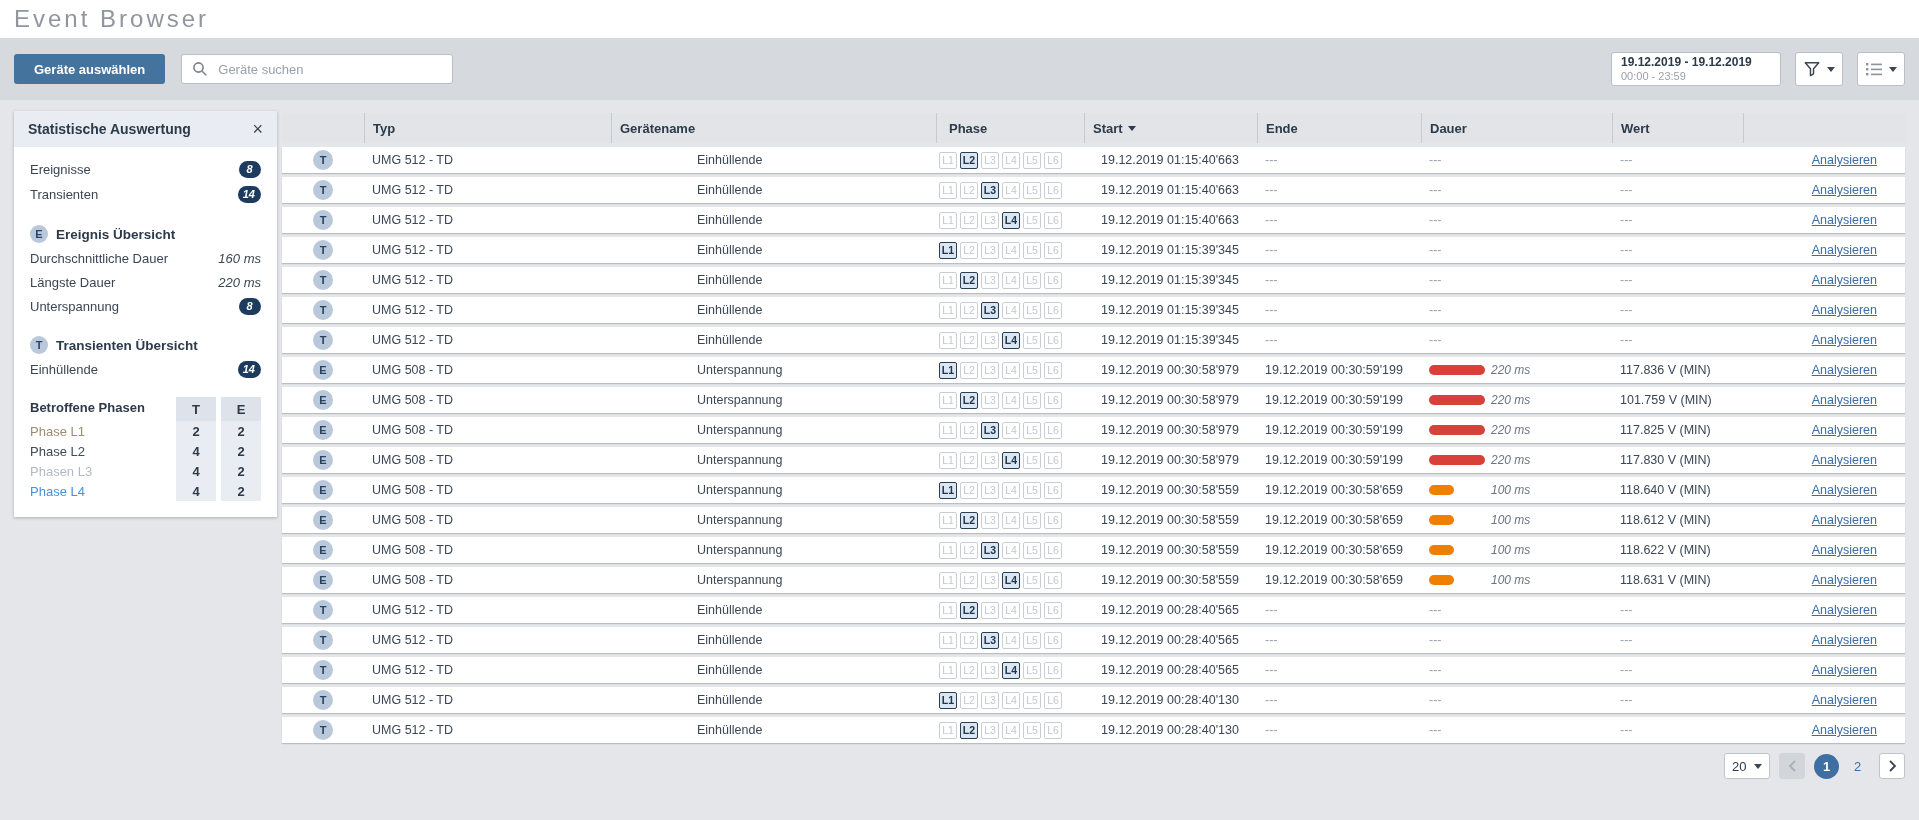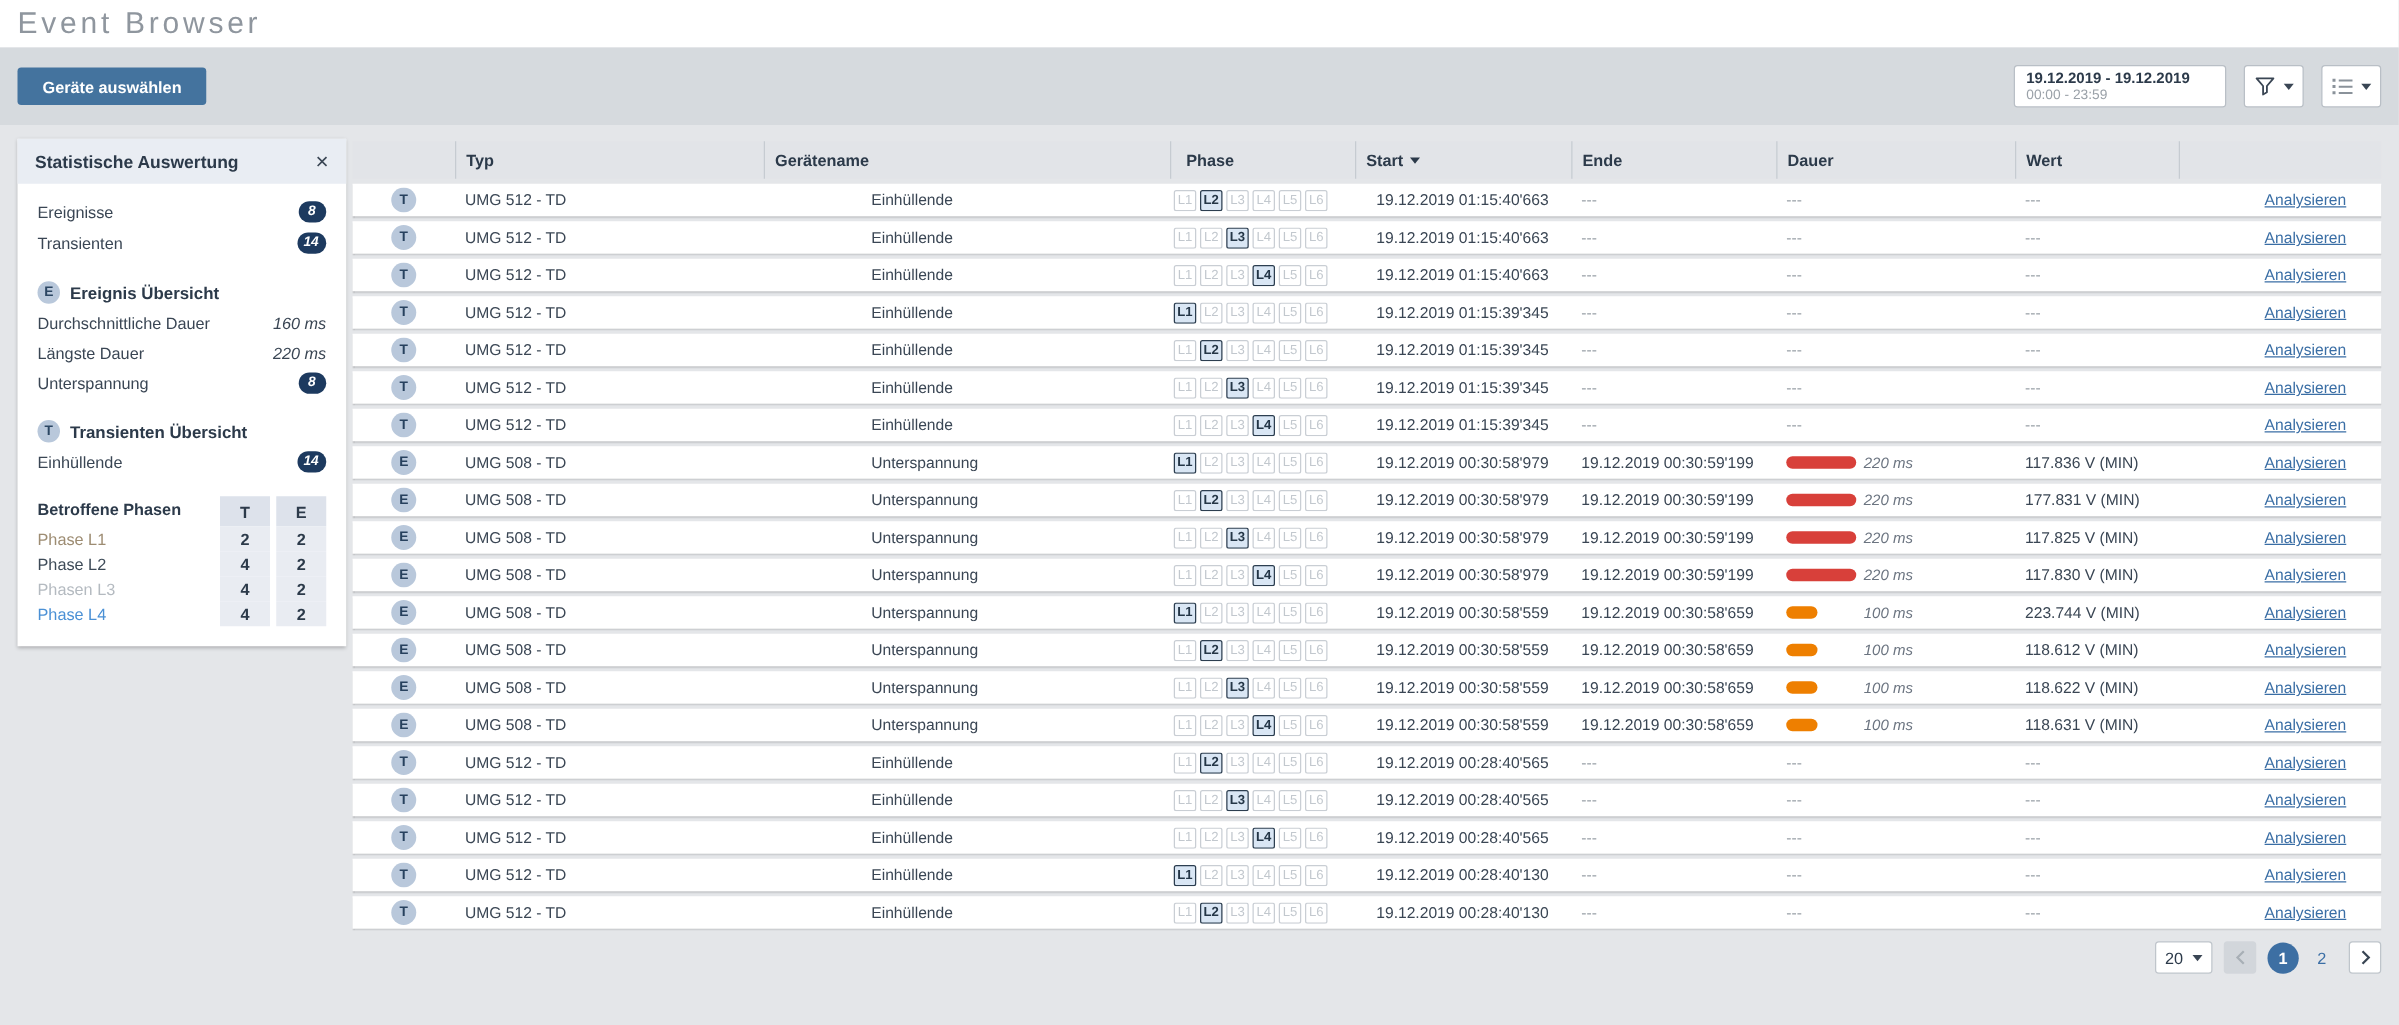--- a/index.html
+++ b/index.html
@@ -114,20 +114,29 @@
 </style>
 </head>
 <body>
 
 <div class="topbar">
   <span class="page-title">Event Browser</span>
 </div>
 
 <div class="toolbar">
   <button class="btn-primary">Geräte auswählen</button>
+  <div class="search-box">
+    <span style="display:flex">
+      <svg width="16" height="16" viewBox="0 0 16 16">
+          <circle cx="6.5" cy="6.5" r="4.6" fill="none" stroke="#7a828a" stroke-width="1.6"></circle>
+          <line x1="10.2" y1="10.2" x2="14.2" y2="14.2" stroke="#7a828a" stroke-width="1.6"></line>
+        </svg>
+    </span>
+    <input type="text" placeholder="Geräte suchen" style="">
+  </div>
   <div class="toolbar-right">
     <div class="date-box">
       <div class="date-main">19.12.2019 - 19.12.2019</div>
       <div class="date-sub">00:00 - 23:59</div>
     </div>
     <div class="icon-btn">
       <span style="display:flex">
         <svg width="18" height="18" viewBox="0 0 20 20">
             <path d="M2.5 3h15l-5.8 6.8v5.6l-3.4 1.9V9.8z" fill="none" stroke="#3a4654" stroke-width="1.6" stroke-linejoin="round"></path>
           </svg>
@@ -473,21 +482,21 @@
             <span class="pbox">L6</span>
           </div>
     <div class="td start-c c4">19.12.2019 00:30:58'979</div>
     <div class="td c5">19.12.2019 00:30:59'199</div>
     <div class="td c6">
             <span class="bar-track">
               <span class="bar" style="width: 56px; background: rgb(216, 64, 58);"></span>
             </span>
             <span class="durtext">220 ms</span>
           </div>
-    <div class="td c7">177.831 V (MIN)</div>
+    <div class="td c7">101.759 V (MIN)</div>
     <div class="td action-c c8">
             <a class="analyze" href="#">Analysieren</a>
           </div>
   </div>
         <div class="trow">
     <div class="td icon-c c0">
             <span class="row-badge">E</span>
           </div>
     <div class="td c1">UMG 508 - TD</div>
     <div class="td c2">Unterspannung</div>
@@ -554,21 +563,21 @@
             <span class="pbox">L6</span>
           </div>
     <div class="td start-c c4">19.12.2019 00:30:58'559</div>
     <div class="td c5">19.12.2019 00:30:58'659</div>
     <div class="td c6">
             <span class="bar-track">
               <span class="bar" style="width: 25px; background: rgb(238, 127, 0);"></span>
             </span>
             <span class="durtext">100 ms</span>
           </div>
-    <div class="td c7">223.744 V (MIN)</div>
+    <div class="td c7">118.640 V (MIN)</div>
     <div class="td action-c c8">
             <a class="analyze" href="#">Analysieren</a>
           </div>
   </div>
         <div class="trow">
     <div class="td icon-c c0">
             <span class="row-badge">E</span>
           </div>
     <div class="td c1">UMG 508 - TD</div>
     <div class="td c2">Unterspannung</div>

